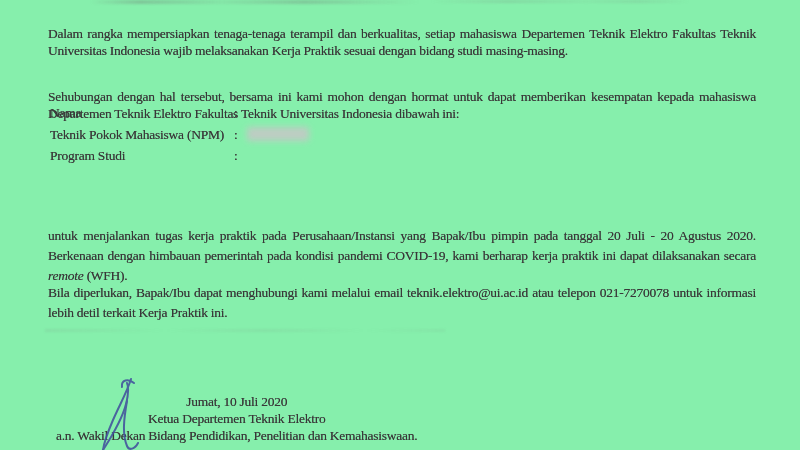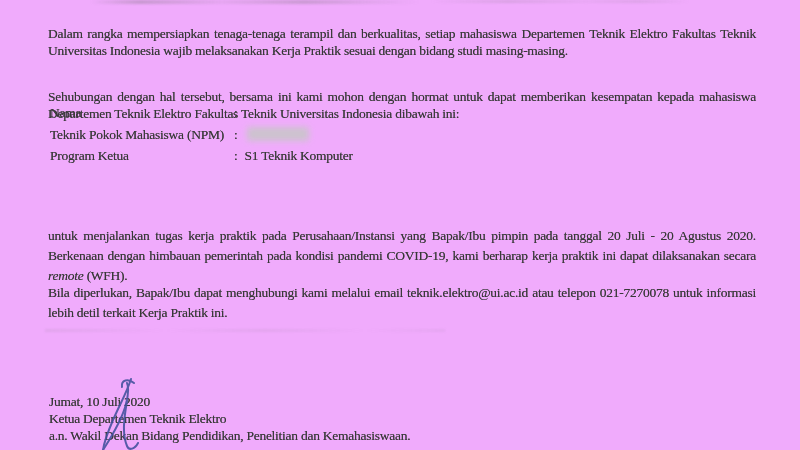--- a/index.html
+++ b/index.html
@@ -1,20 +1,20 @@
 <!DOCTYPE html>
 <html><head>
 <meta charset="utf-8">
 <style>
   html,body{margin:0;padding:0;background:#e9e9e9;}
   .page{
     position:relative;
     width:800px;height:450px;
     margin:0 auto;
-    background:#f0abfc;
+    background:#86efac;
     overflow:hidden;
     font-family:"Liberation Serif", serif;
     color:#383838;
   }
   .txt{
     position:absolute;
     font-size:13.5px;
     letter-spacing:-0.25px;
     line-height:17px;
     text-shadow:0 0 0.6px rgba(70,70,70,0.75);
@@ -29,21 +29,21 @@
   .redact{
     display:inline-block;height:14px;
     background:#c7c7c7;
     filter:blur(3px);
     border-radius:2px;
     margin-left:8px;
     transform:translateY(1px);
     opacity:.85;
   }
   .redact.npm{margin-left:2px;}
-  .footer{left:49px;top:393px;line-height:17px;}
+  .footer{left:56px;top:393px;line-height:17px;text-align:center;}
   .sig{position:absolute;left:95px;top:374px;width:60px;height:76px;}
   .smudge{position:absolute;pointer-events:none;}
   .smudge-top{
     left:90px;top:0;width:330px;height:4px;
     background:linear-gradient(90deg,transparent,rgba(110,110,110,.30) 15%,rgba(110,110,110,.08) 40%,rgba(110,110,110,.28) 65%,rgba(110,110,110,.10) 85%,transparent);
     filter:blur(1px);
   }
   .smudge-top2{
     left:430px;top:0;width:260px;height:3px;
     background:linear-gradient(90deg,transparent,rgba(120,120,120,.18) 30%,rgba(120,120,120,.05) 60%,rgba(120,120,120,.15),transparent);
@@ -76,25 +76,22 @@
     </div>
     <div class="field-row">
       <span class="field-label">Teknik Pokok Mahasiswa (NPM)</span>
       <span class="field-colon">:</span>
       <span class="field-value">
         <span></span>
         <span class="redact npm" style="width:62px;"></span>
       </span>
     </div>
     <div class="field-row">
-      <span class="field-label">Program Ketua</span>
+      <span class="field-label">Program Studi</span>
       <span class="field-colon">:</span>
-      <span class="field-value">
-        <span>S1 Teknik Komputer</span>
-      </span>
     </div>
   </div>
 
   <p class="txt para loose" style="top:179px;margin-top:47px;"><span>untuk menjalankan tugas kerja praktik pada Perusahaan/Instansi yang Bapak/Ibu pimpin pada tanggal 20 Juli - 20 Agustus 2020. Berkenaan dengan himbauan pemerintah pada kondisi pandemi COVID-19, kami berharap kerja praktik ini dapat dilaksanakan secara </span><span class="em">remote</span><span> (WFH).</span></p>
 
   <p class="txt para loose" style="top:243px;margin-top:40px;">Bila diperlukan, Bapak/Ibu dapat menghubungi kami melalui email teknik.elektro@ui.ac.id atau telepon 021-7270078 untuk informasi lebih detil terkait Kerja Praktik ini.</p>
 
 
   <div class="txt footer">
     <div>Jumat, 10 Juli 2020</div>

